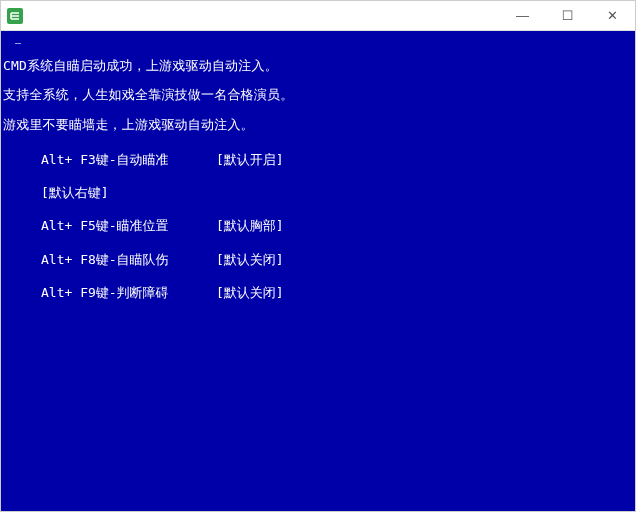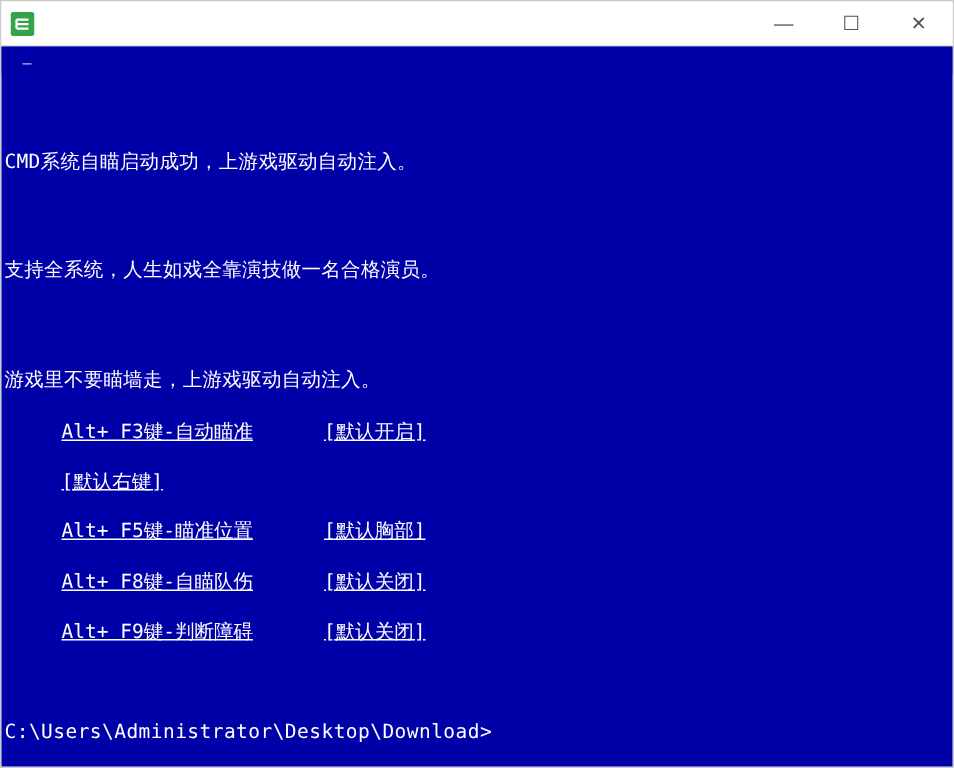--- a/index.html
+++ b/index.html
@@ -75,26 +75,24 @@
       font-size: 10px;
       opacity: 0.8;
     }
     .term-body {
       padding: 6px 0 0 0;
     }
     .msg-line {
       padding: 3px 0 10px 2px;
       font-size: 13px;
       letter-spacing: 0.2px;
-      margin-top: 43px;
     }
     .kv-block {
       padding-left: 40px;
       padding-top: 4px;
-      text-decoration: underline;
     }
     .kv-row {
       display: flex;
       padding: 5px 0 12px 0;
       font-size: 13px;
     }
     .kv-key {
       width: 175px;
       white-space: nowrap;
     }
@@ -154,15 +152,14 @@
           <span class="kv-key">Alt+ F8键-自瞄队伤</span>
           <span class="kv-val">[默认关闭]</span>
         </div>
         <div class="kv-row">
           <span class="kv-key">Alt+ F9键-判断障碍</span>
           <span class="kv-val">[默认关闭]</span>
         </div>
       </div>
     </div>
 
-    <div class="prompt-line">C:\Users\Administrator\Desktop\Download&gt;</div>
   </div>
 </div>
 
 </body></html>

